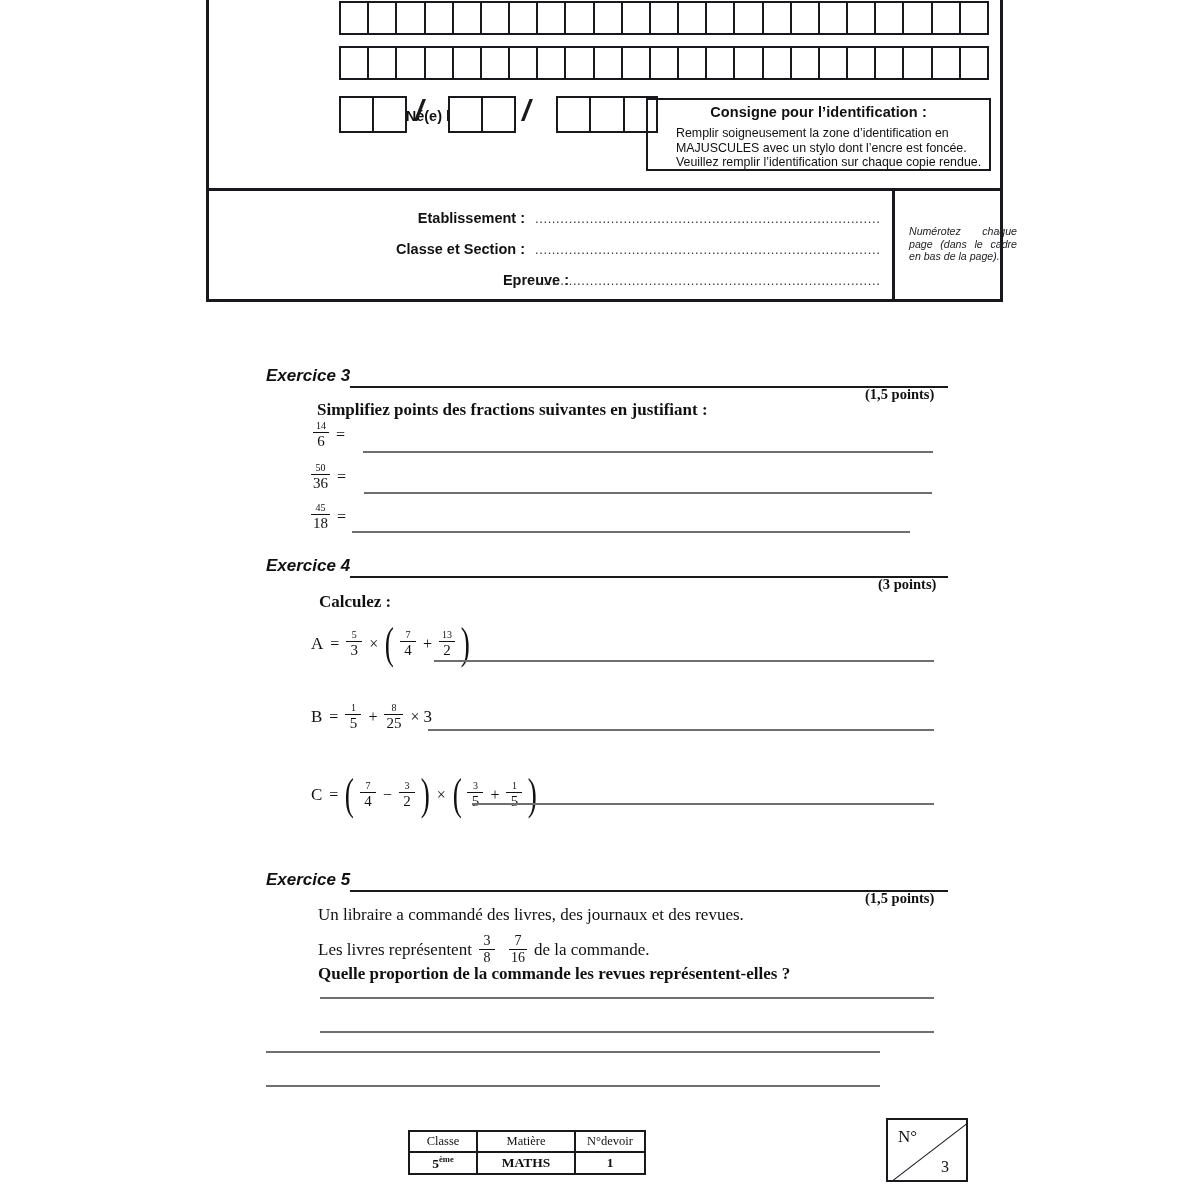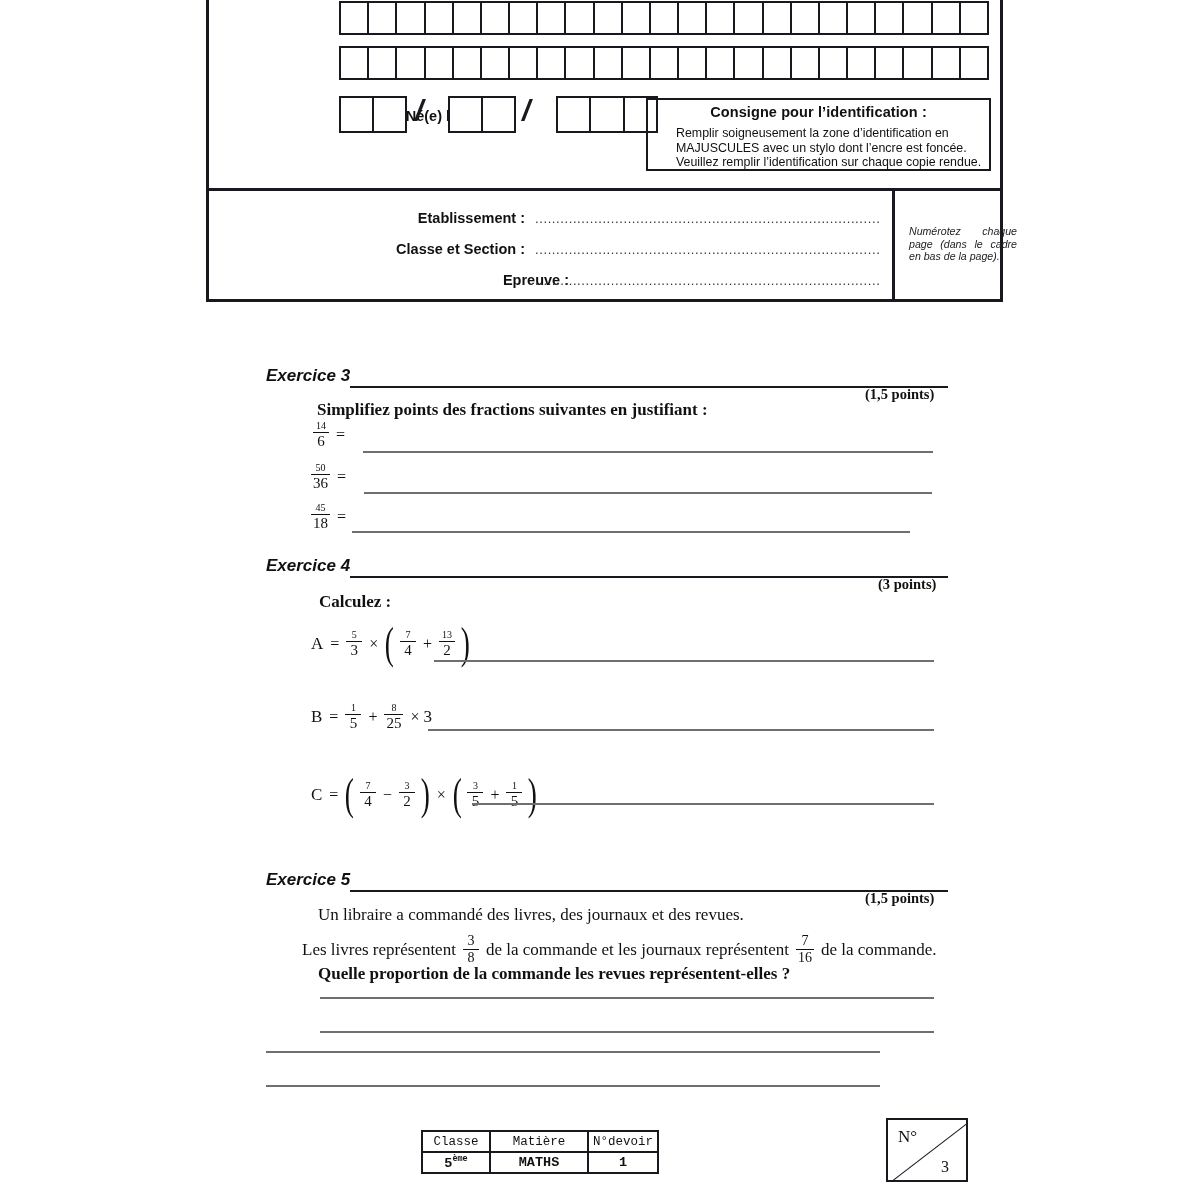--- a/index.html
+++ b/index.html
@@ -212,23 +212,23 @@
     font-family:"Liberation Serif", serif;
     transform:scaleX(.62);
     color:#111;
   }
   .op{padding:0 4px;font-size:16px;}
   .lbl{padding-right:3px;font-size:17px;}
 
   
   #foot-table{
     position:absolute;
-    left:421px; top:1130px;
+    left:408px; top:1130px;
     border-collapse:collapse;
-    font-family:Liberation Mono, monospace;
+    font-family:Liberation Serif, serif;
   }
   #foot-table td{
     border:2px solid #18181f;
     text-align:center;
     font-size:12.5px;
     padding:1px 0;
   }
   #foot-table tr.r1 td{font-weight:normal;height:17px;}
   #foot-table tr.r2 td{font-weight:bold;height:17px;font-size:13.5px;}
   #foot-table td.c1{width:66px;}
@@ -497,28 +497,27 @@
 <div class="ansrule" style="left:472px; top:803px; width:462px;"></div>
 
 <div class="ex-head" style="top:870px;">
   <span class="ex-title">Exercice 5</span>
   <div class="ex-rule"></div>
 </div>
 <div class="ex-points" style="left:865px; top:890px;">(1,5 points)</div>
 
 <div class="prompt-reg" style="left:318px; top:905px;">Un libraire a commandé des livres, des journaux et des revues.</div>
 
-<div class="mathrow" style="left:302px; top:934px;">
+<div class="mathrow" style="left:318px; top:934px;">
   <span>Les livres représentent</span>
   <span class="frac small" style="margin:0 7px;">
     <span class="num">3</span>
     <span class="bar"></span>
     <span class="den">8</span>
   </span>
-  <span>de la commande et les journaux représentent</span>
   <span class="frac small" style="margin:0 7px;">
     <span class="num">7</span>
     <span class="bar"></span>
     <span class="den">16</span>
   </span>
   <span>de la commande.</span>
 </div>
 
 <div class="prompt" style="left:318px; top:964px;">Quelle proportion de la commande les revues représentent-elles ?</div>
 

